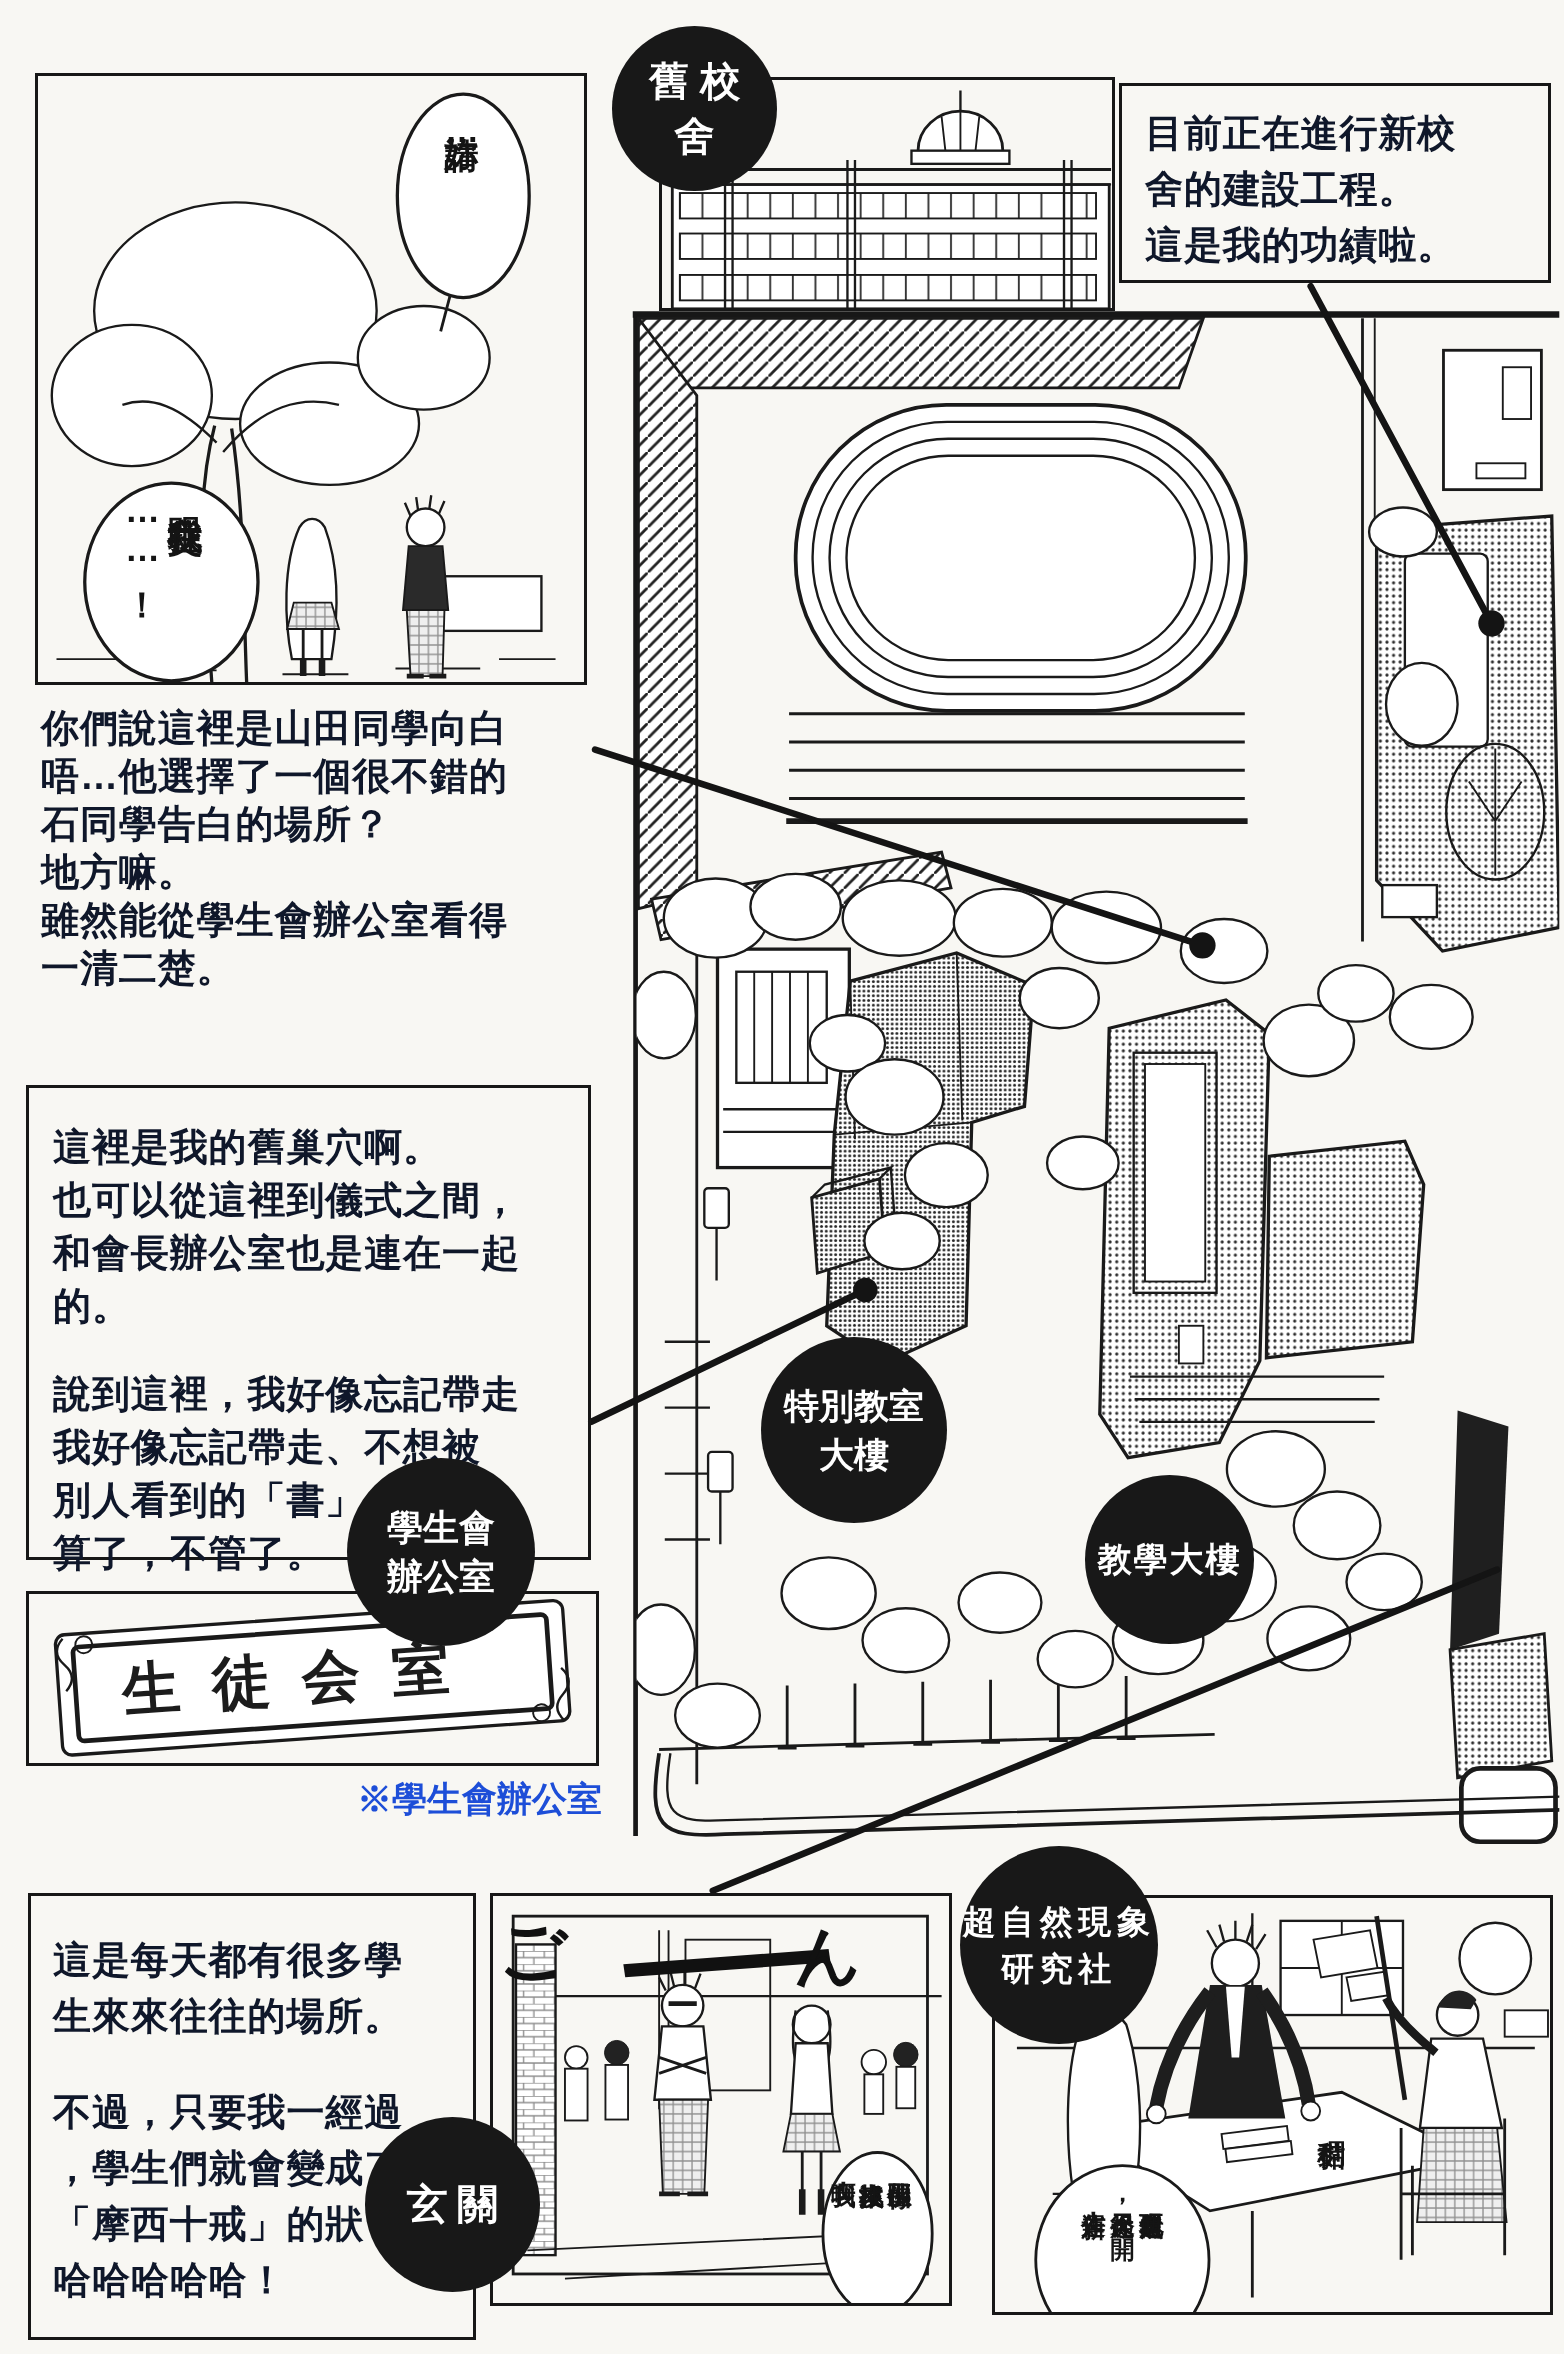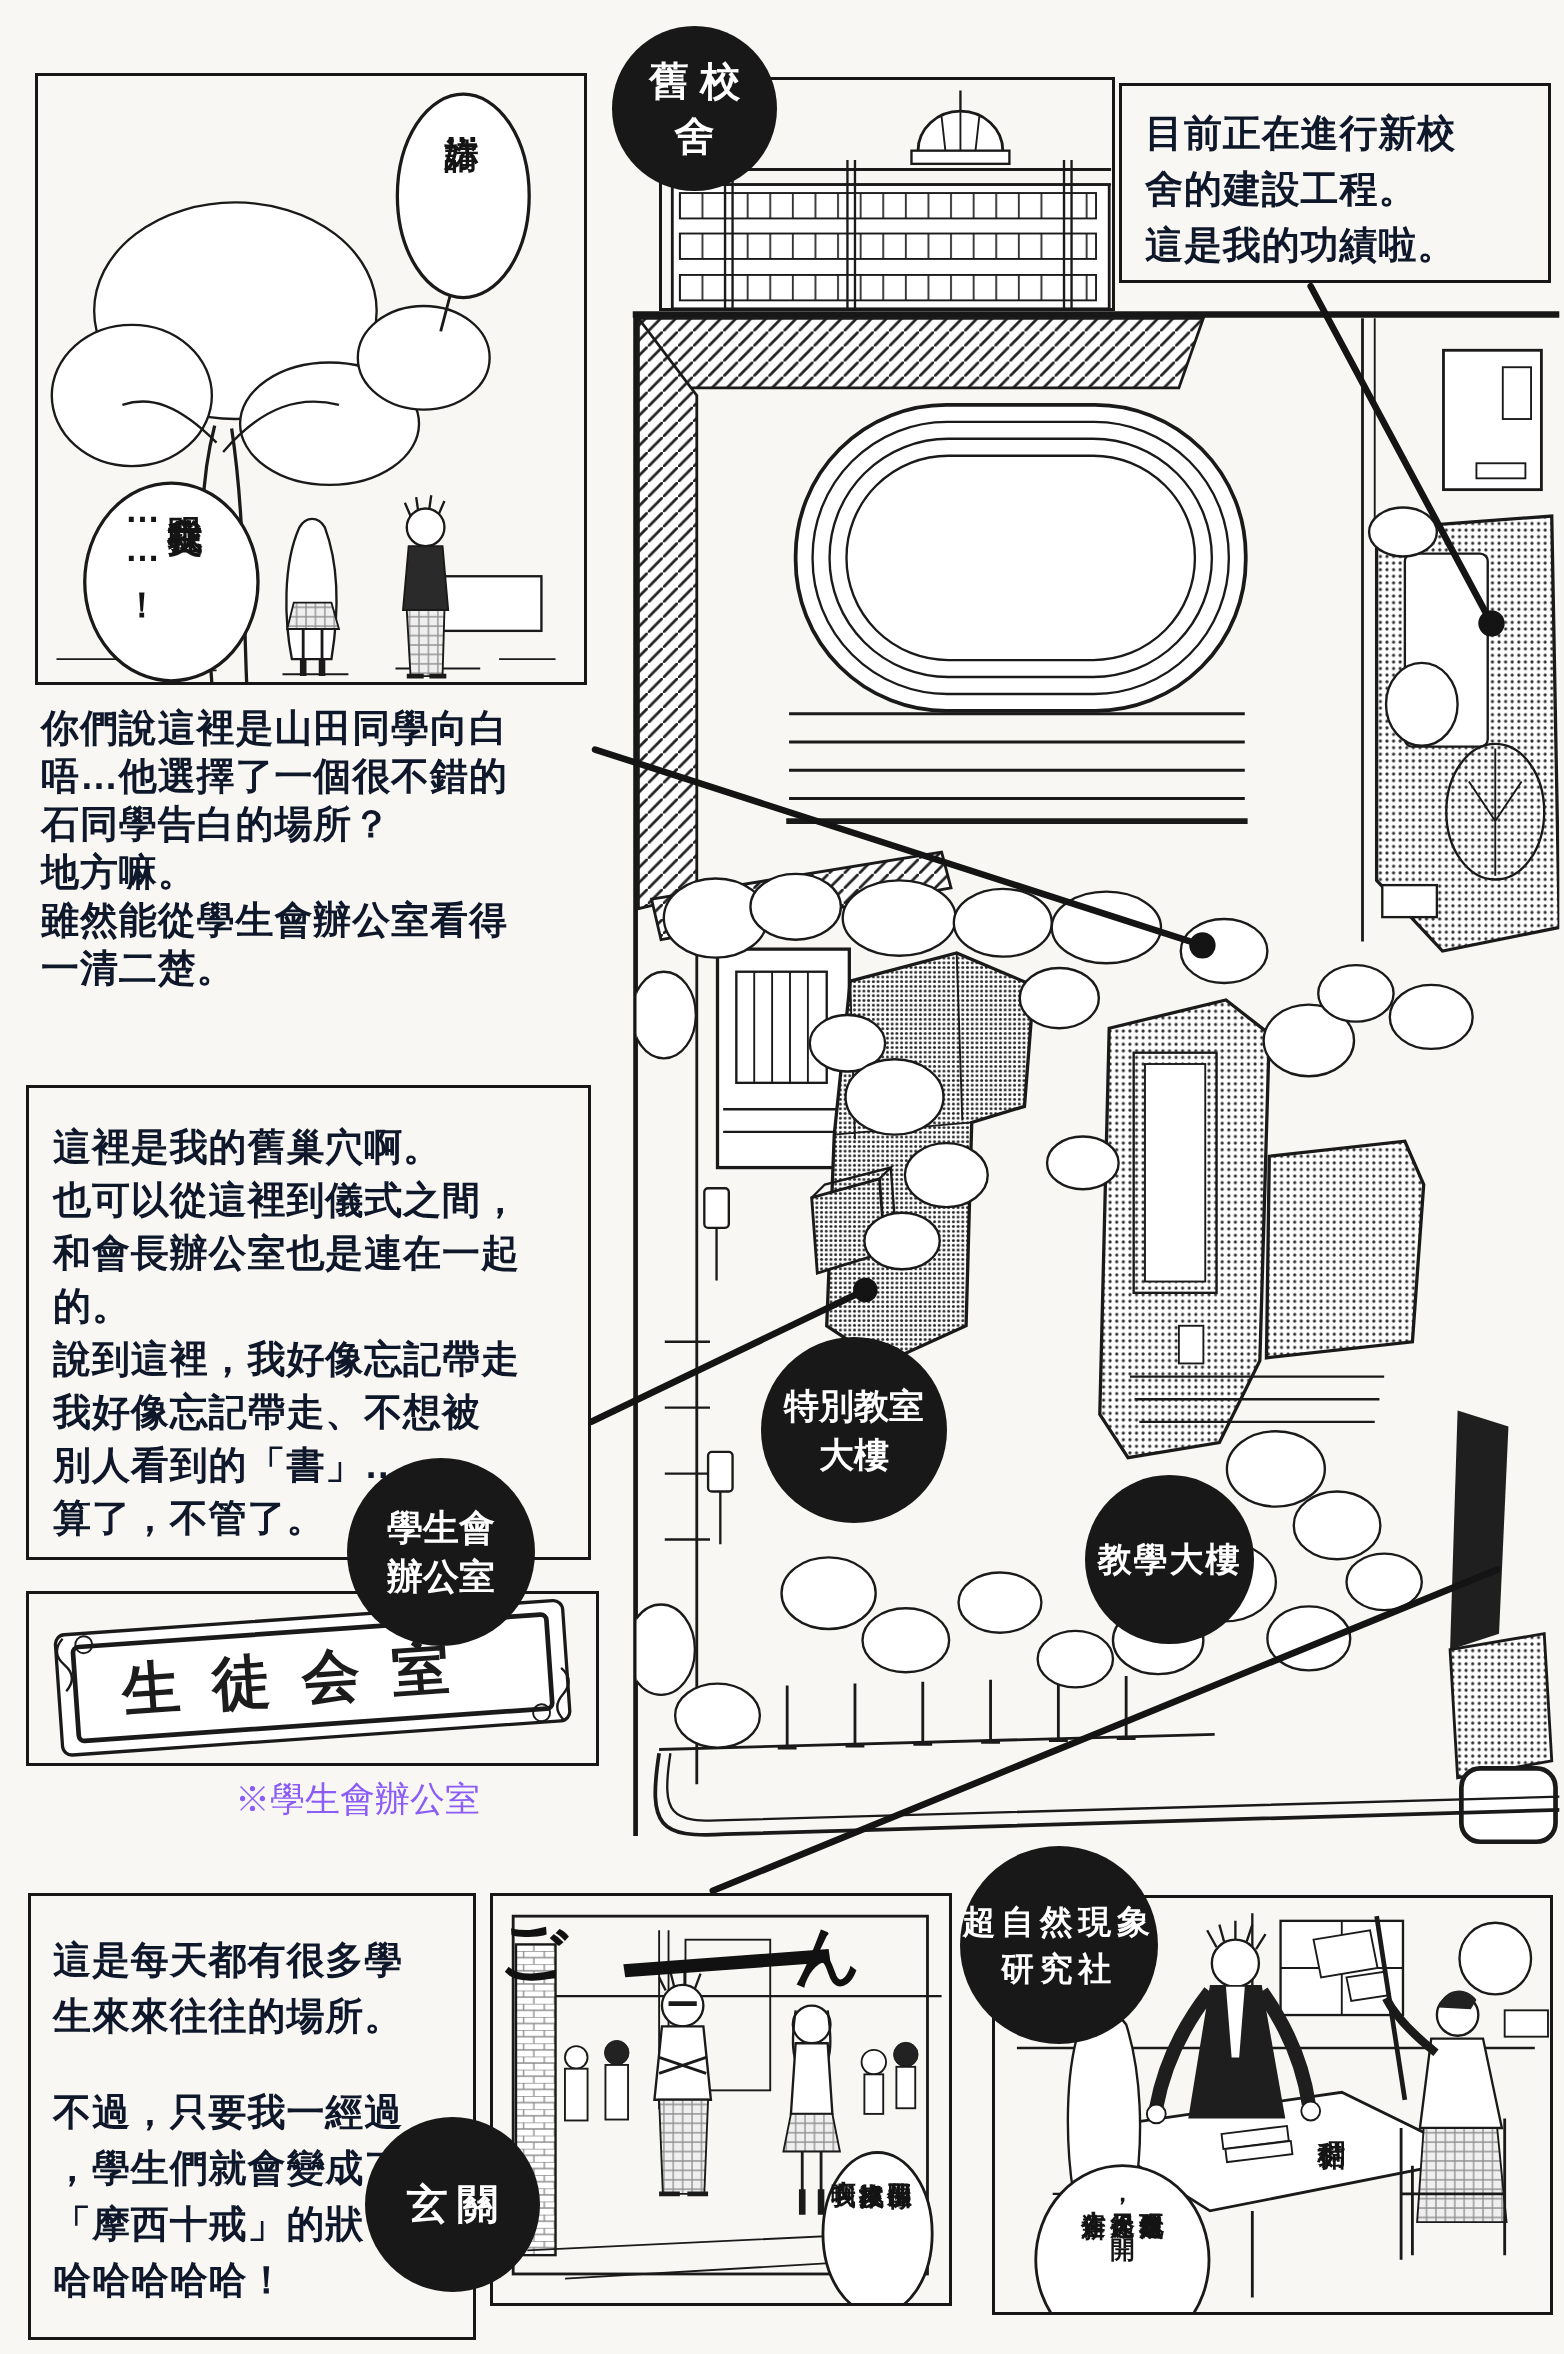--- a/index.html
+++ b/index.html
@@ -15,21 +15,21 @@
   .ntext div{height:49px;}
   .loc-circle{
     position:absolute;z-index:4;background:#181818;color:#fff;border-radius:50%;
     display:flex;flex-direction:column;align-items:center;justify-content:center;
     font-family:"DejaVu Serif","Liberation Serif",serif;font-weight:bold;text-align:center;
   }
   .vtext{position:absolute;z-index:4;writing-mode:vertical-rl;text-orientation:upright;
          font-weight:bold;color:#141414;}
   .vtext div{display:block;}
   .sfx{position:absolute;z-index:4;font-weight:900;color:#111;}
-  .caption{position:absolute;z-index:3;font-weight:normal;color:#8b5cf6;}
+  .caption{position:absolute;z-index:3;font-weight:bold;color:#1d4ed8;text-align:right;}
   .plaque-text{
     position:absolute;z-index:4;font-family:"DejaVu Serif","Liberation Serif",serif;
     font-weight:bold;color:#1c1c1c;transform:rotate(-4deg);
   }
 </style>
 </head>
 <body>
 
 <div class="page">
 
@@ -374,21 +374,21 @@
     <div style="height:48px;">地方嘛。</div>
     <div style="height:48px;">雖然能從學生會辦公室看得</div>
     <div style="height:48px;">一清二楚。</div>
   </div>
 
   <div class="ntext" style="left:53px;top:1121px;font-size:38px;line-height:53px;">
     <div style="height:53px;">這裡是我的舊巢穴啊。</div>
     <div style="height:53px;">也可以從這裡到儀式之間，</div>
     <div style="height:53px;">和會長辦公室也是連在一起</div>
     <div style="height:53px;">的。</div>
-    <div style="height:53px;">說到這裡，我好像忘記帶走</div>
+    <div style="height:53px;margin-top:35px;">說到這裡，我好像忘記帶走</div>
     <div style="height:53px;">我好像忘記帶走、不想被</div>
     <div style="height:53px;">別人看到的「書」……</div>
     <div style="height:53px;">算了，不管了。</div>
   </div>
 
   <div class="ntext" style="left:53px;top:1932px;font-size:38px;line-height:56px;">
     <div style="height:56px;">這是每天都有很多學</div>
     <div style="height:56px;">生來來往往的場所。</div>
     <div style="height:56px;margin-top:40px;">不過，只要我一經過</div>
     <div style="height:56px;">，學生們就會變成了</div>

